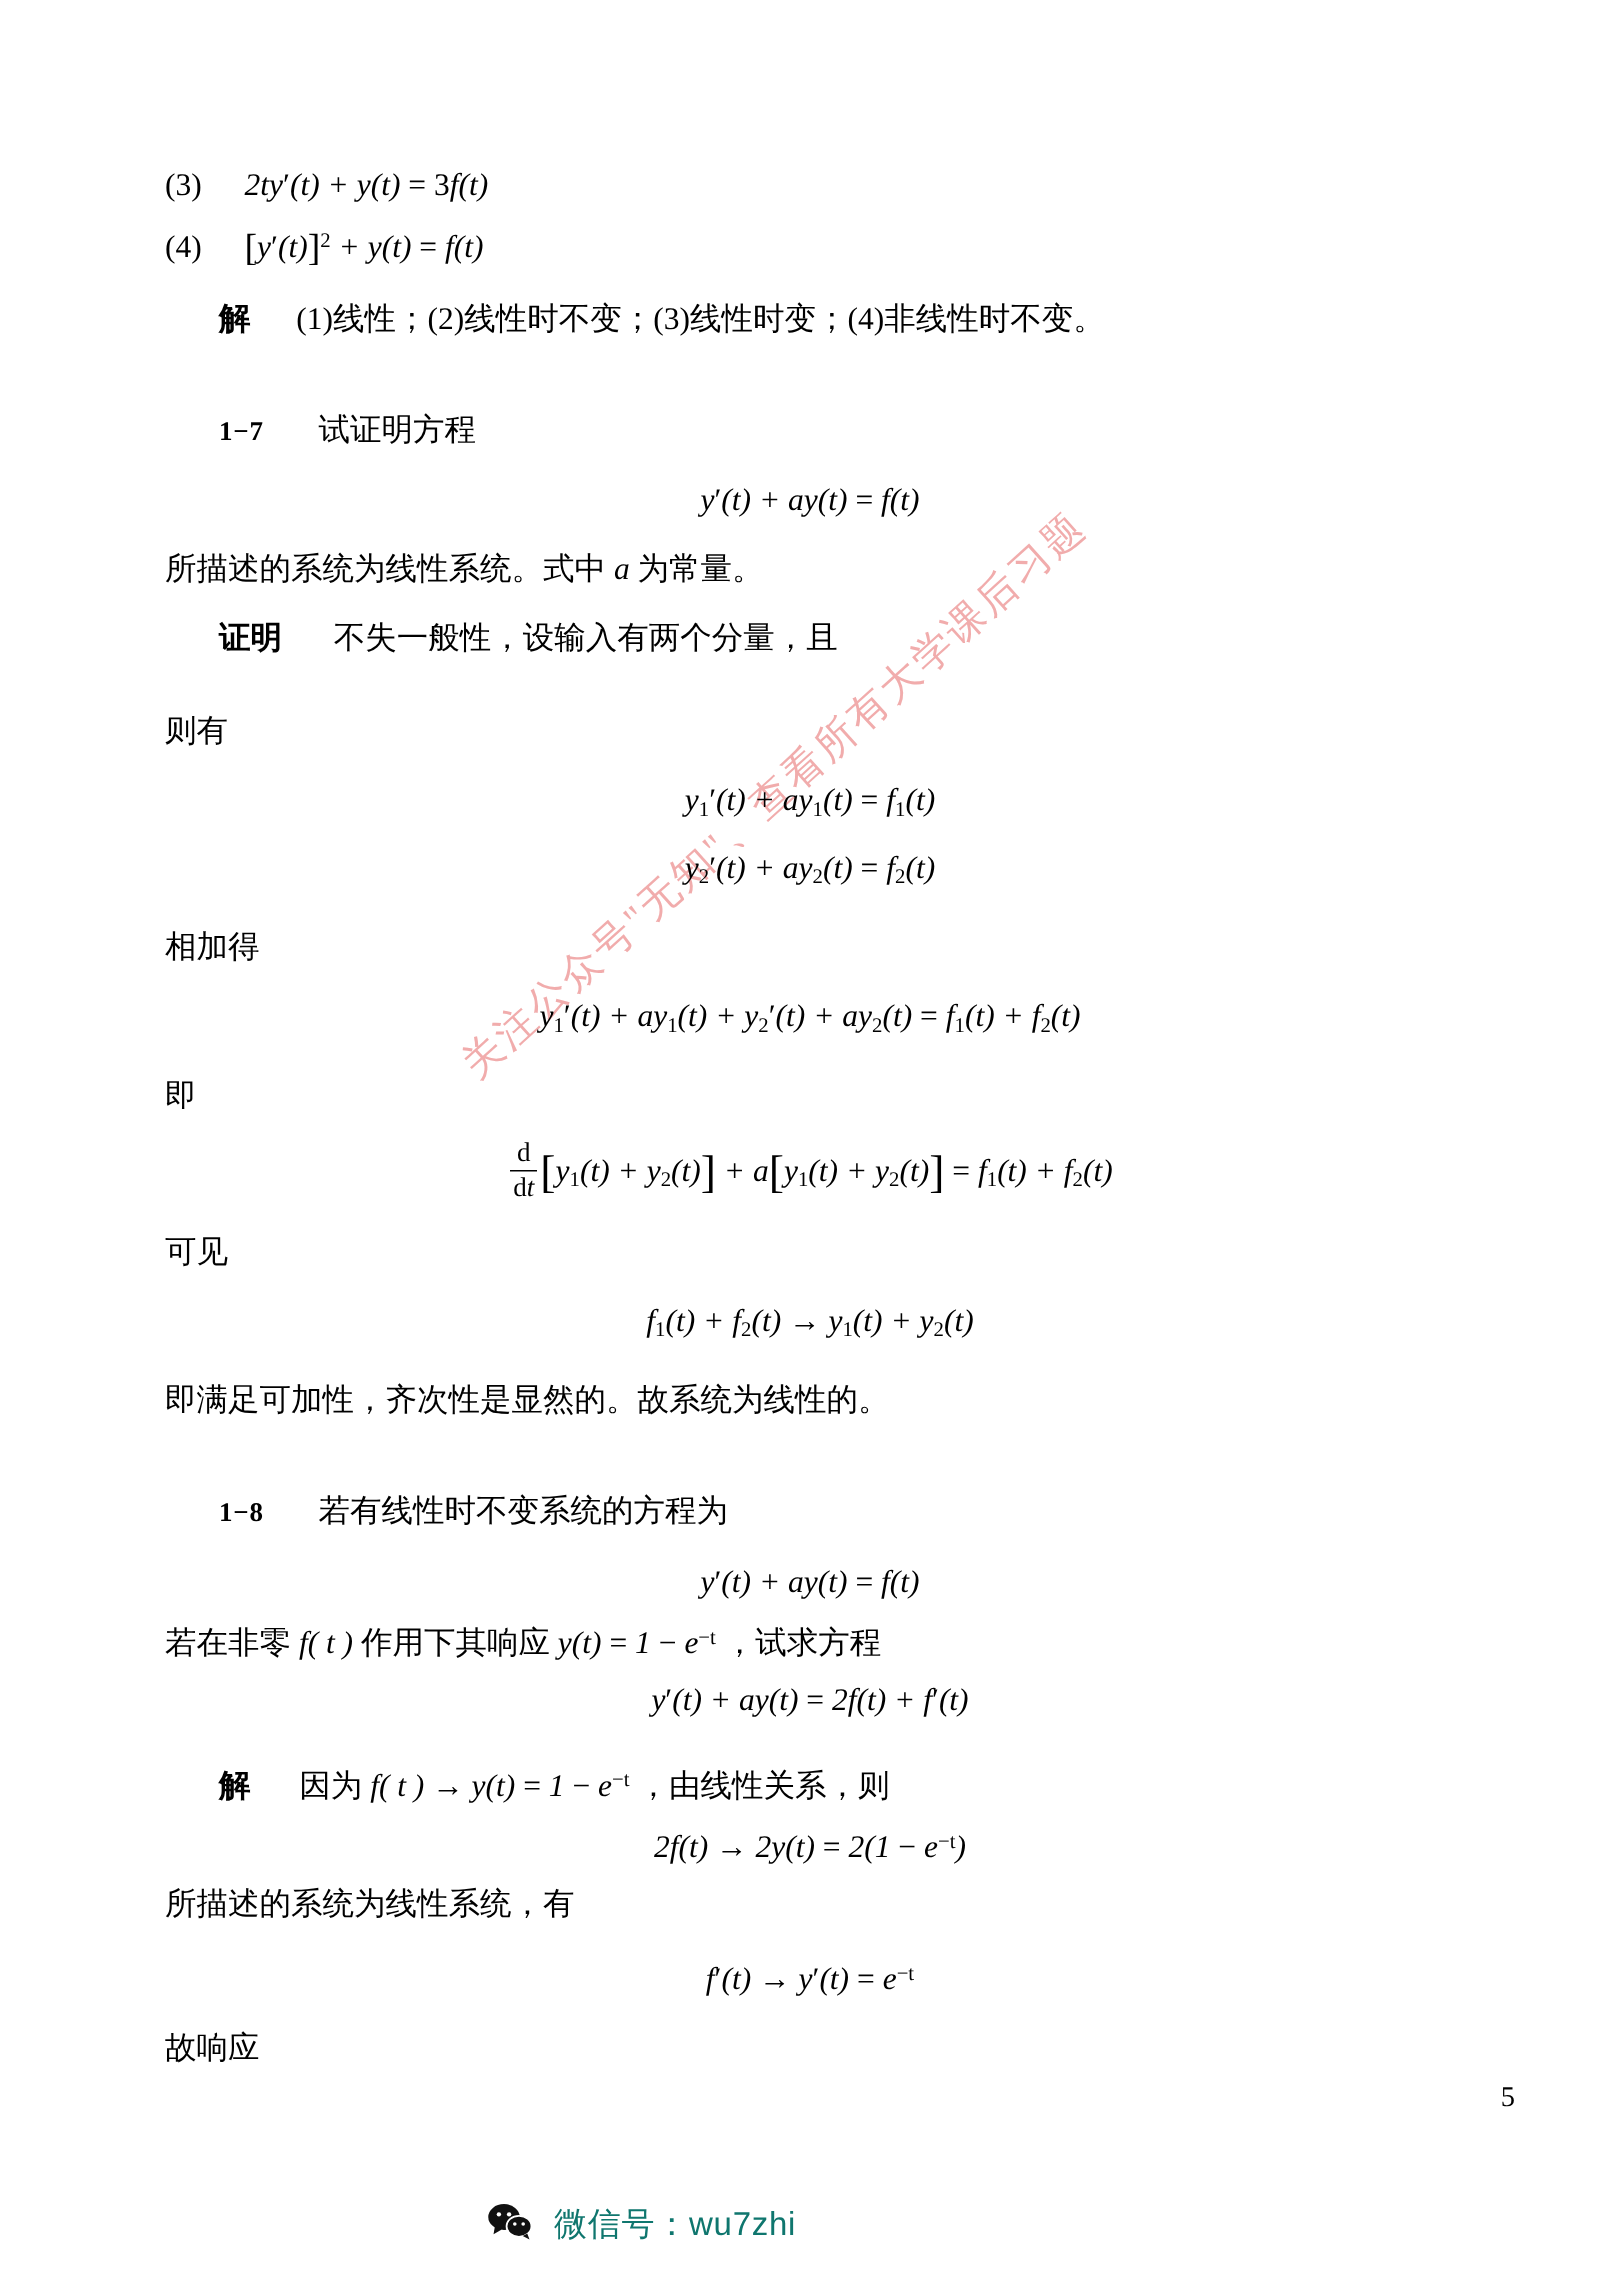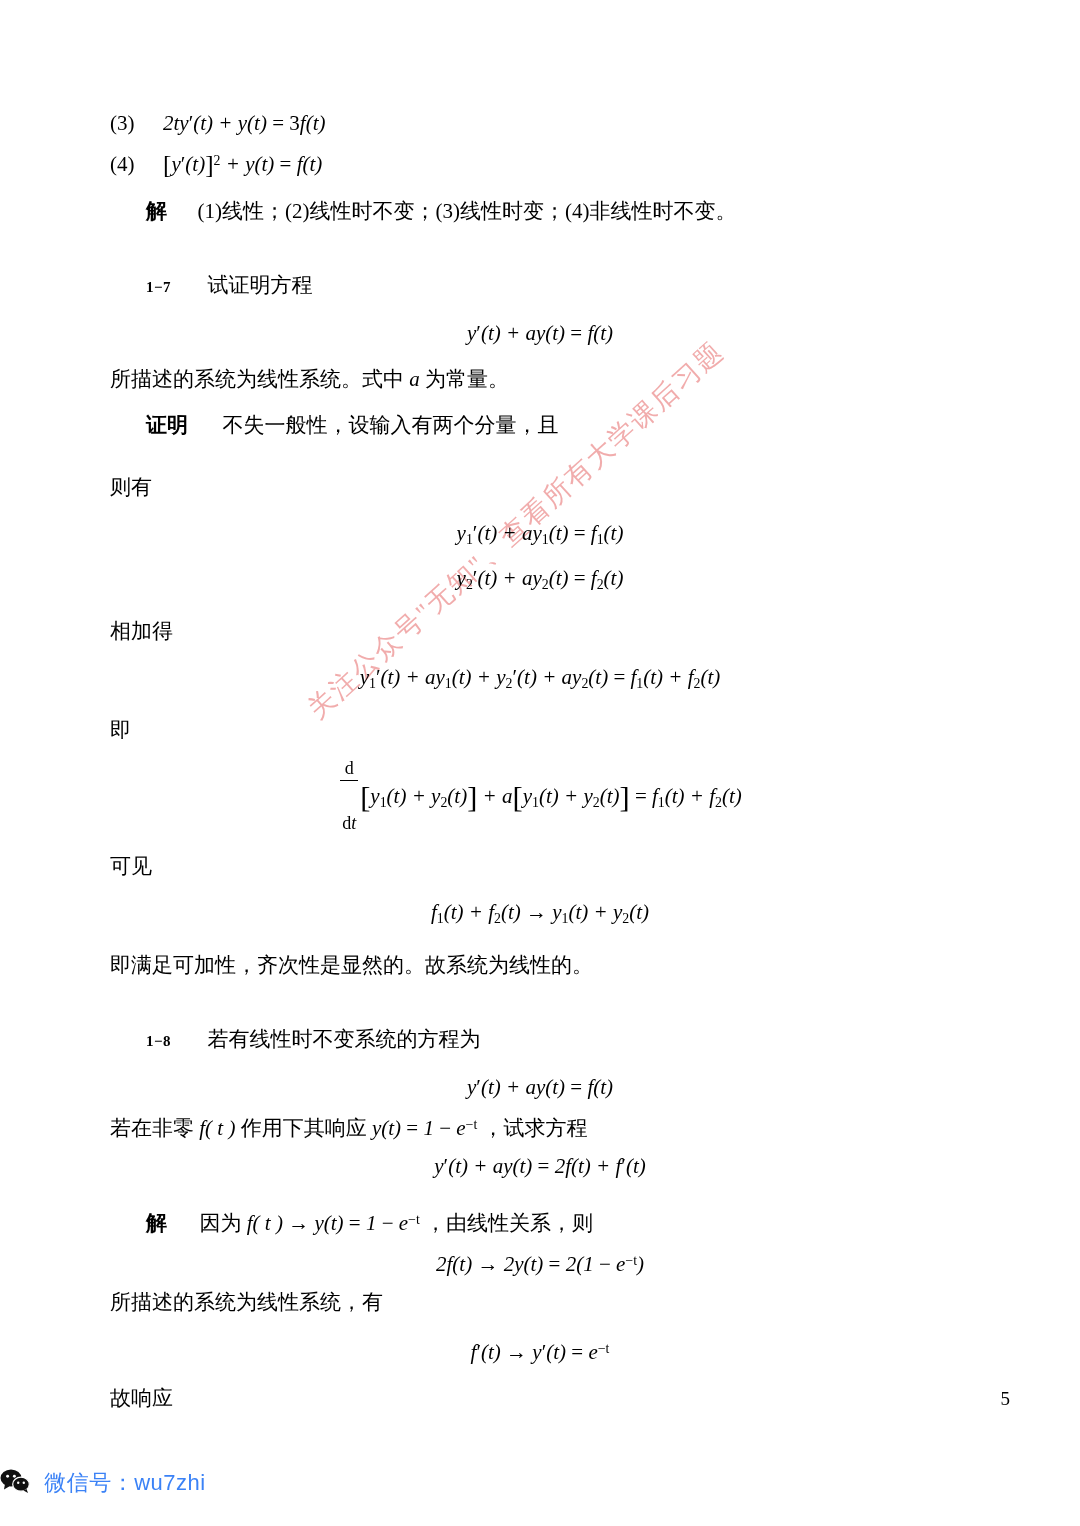--- a/index.html
+++ b/index.html
@@ -53,21 +53,21 @@
     display: block;
     font-size: 21px;
     line-height: 30px;
   }
   .gap-sm { height: 16px; }
   .gap-lg { height: 44px; }
   .gap-xs { height: 8px; }
 
   .exnum {
     font-weight: bold;
-    font-size: 15px;
+    font-size: 18px;
     letter-spacing: 0.5px;
   }
 
   
   .frac {
     display: inline-block;
     vertical-align: middle;
     text-align: center;
     font-size: 0.86em;
     line-height: 1.08;
@@ -77,21 +77,20 @@
   }
   .frac .n {
     display: block;
     border-bottom: 1px solid #000;
     padding: 0 2px 1px 2px;
     font-style: normal;
   }
   .frac .d {
     display: block;
     padding: 1px 2px 0 2px;
-    margin-top: 32px;
   }
   .frac .d .m { font-style: italic; }
 
   .bigbr {
     font-size: 1.45em;
     vertical-align: -0.14em;
     font-style: normal;
   }
   .medbr {
     font-size: 1.2em;
@@ -120,25 +119,25 @@
     right: 70px;
     top: 1388px;
     font-size: 19px;
   }
 
   .footer {
     position: absolute;
     left: 0;
     bottom: 26px;
     width: 912px;
-    text-align: left;
+    text-align: center;
     padding-right: 56px;
     box-sizing: border-box;
     font-size: 22px;
-    color: #3b82f6;
+    color: #0f766e;
     font-family: "Liberation Sans", sans-serif;
   }
   .footer .wechat-icon {
     display: inline-block;
     vertical-align: -4px;
     margin-right: 8px;
   }
   .footer .ftext {
     letter-spacing: 0.5px;
   }

